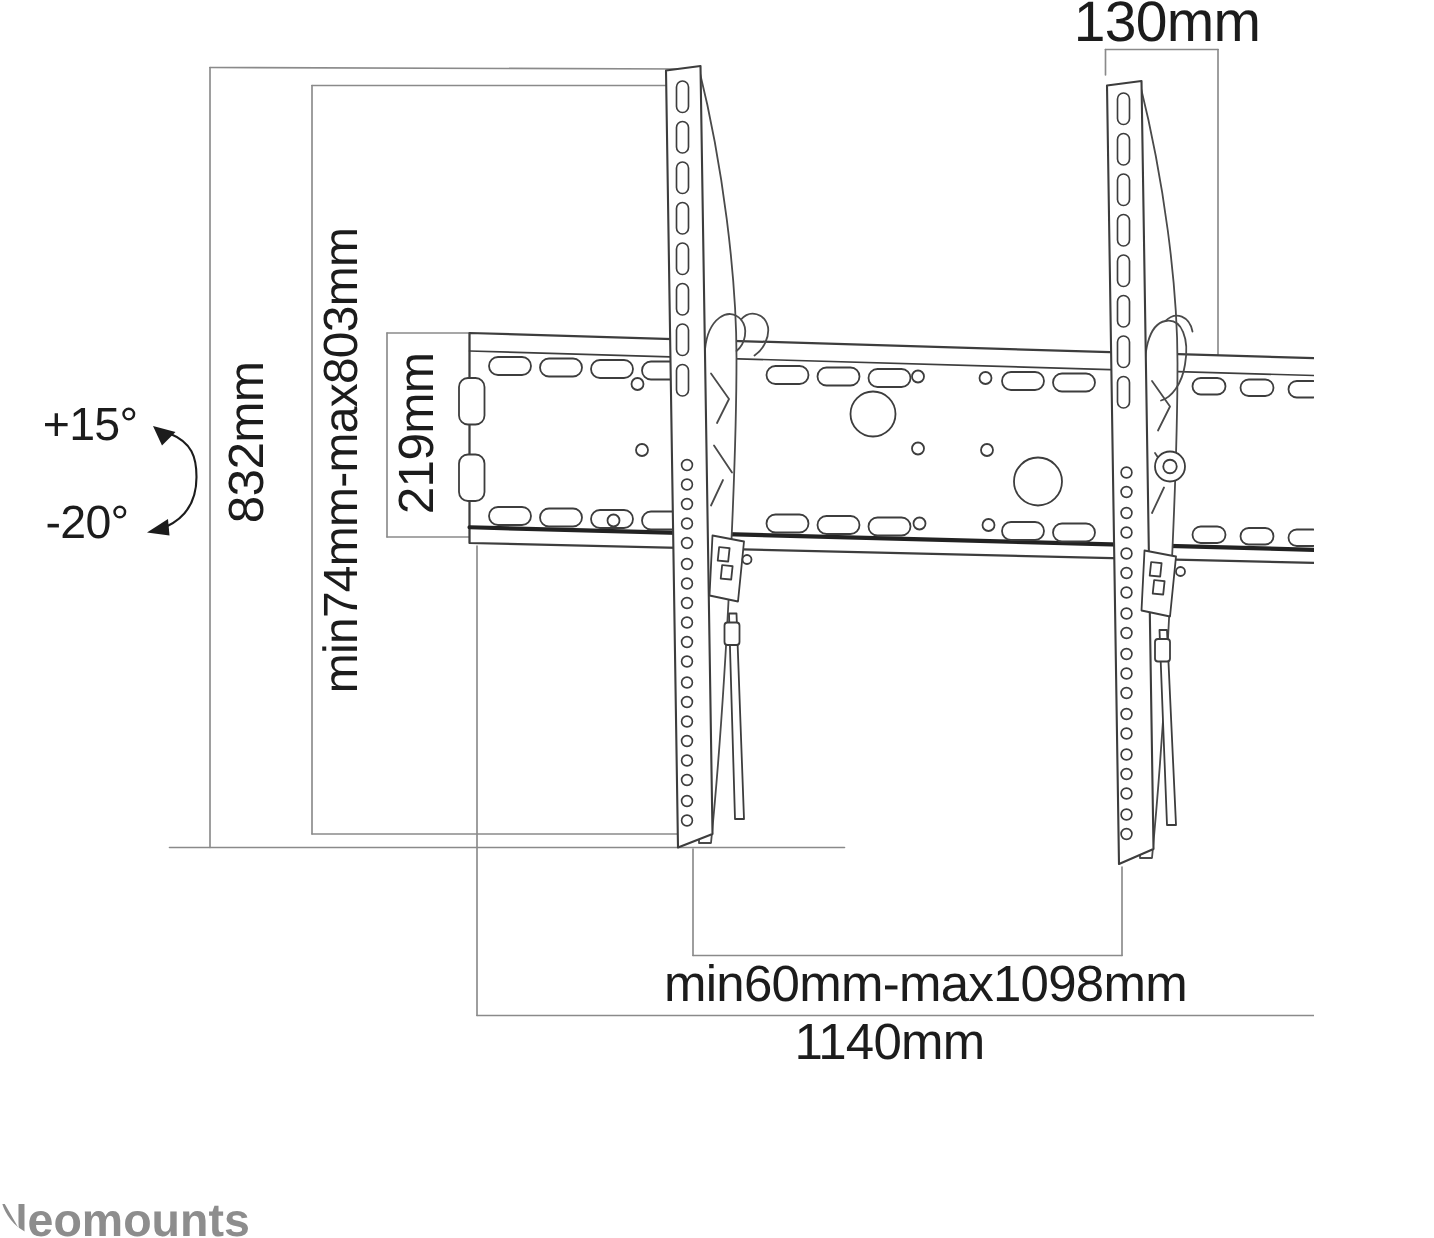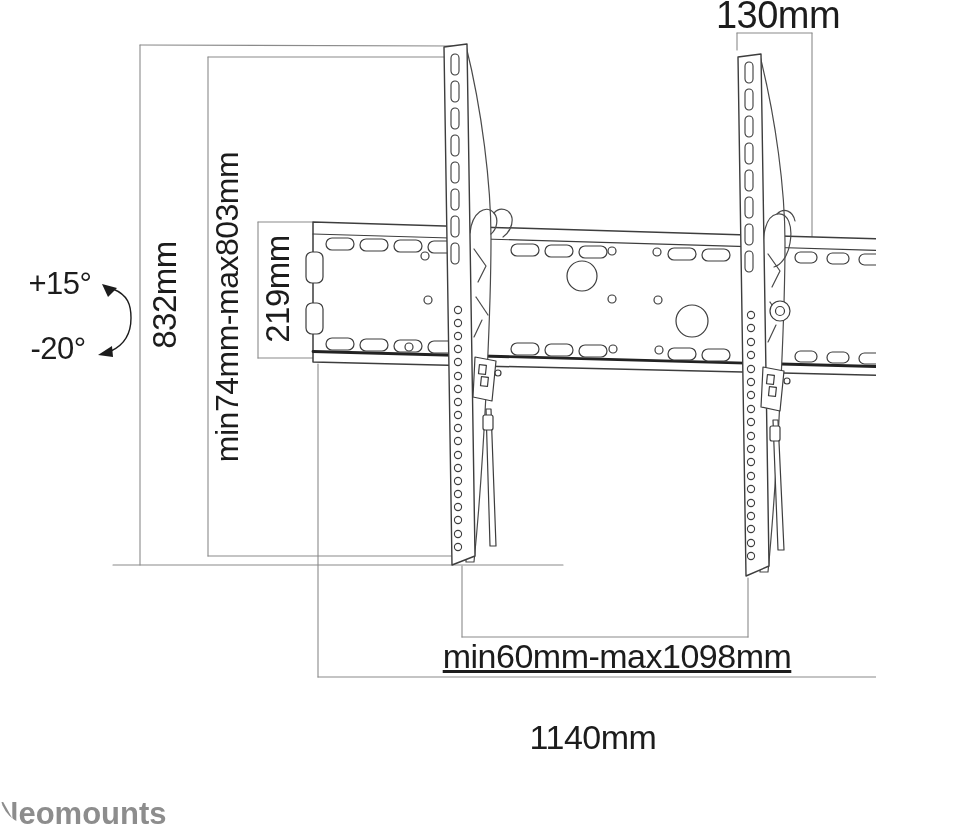--- a/index.html
+++ b/index.html
@@ -266,18 +266,18 @@
   <div class="lbl rot f33" style="left:164px;top:295px;">832mm</div>
 
   <div class="lbl rot f32" style="left:227px;top:307px;">min74mm-max803mm</div>
 
   <div class="lbl rot f33" style="left:277px;top:289px;">219mm</div>
 
   <div class="lbl f31" style="left:60px;top:283px;">+15°</div>
 
   <div class="lbl f31" style="left:58px;top:348px;">-20°</div>
 
-  <div class="lbl f34" style="left:617px;top:656px;text-decoration:underline;">min60mm-max1098mm</div>
-
-  <div class="lbl f34" style="left:593px;top:695px;margin-top:42px;">1140mm</div>
+  <div class="lbl f34" style="left:617px;top:656px;">min60mm-max1098mm</div>
+
+  <div class="lbl f34" style="left:593px;top:695px;">1140mm</div>
 
   <div id="brand">Neomounts</div>
 </div>
 
 </body></html>

